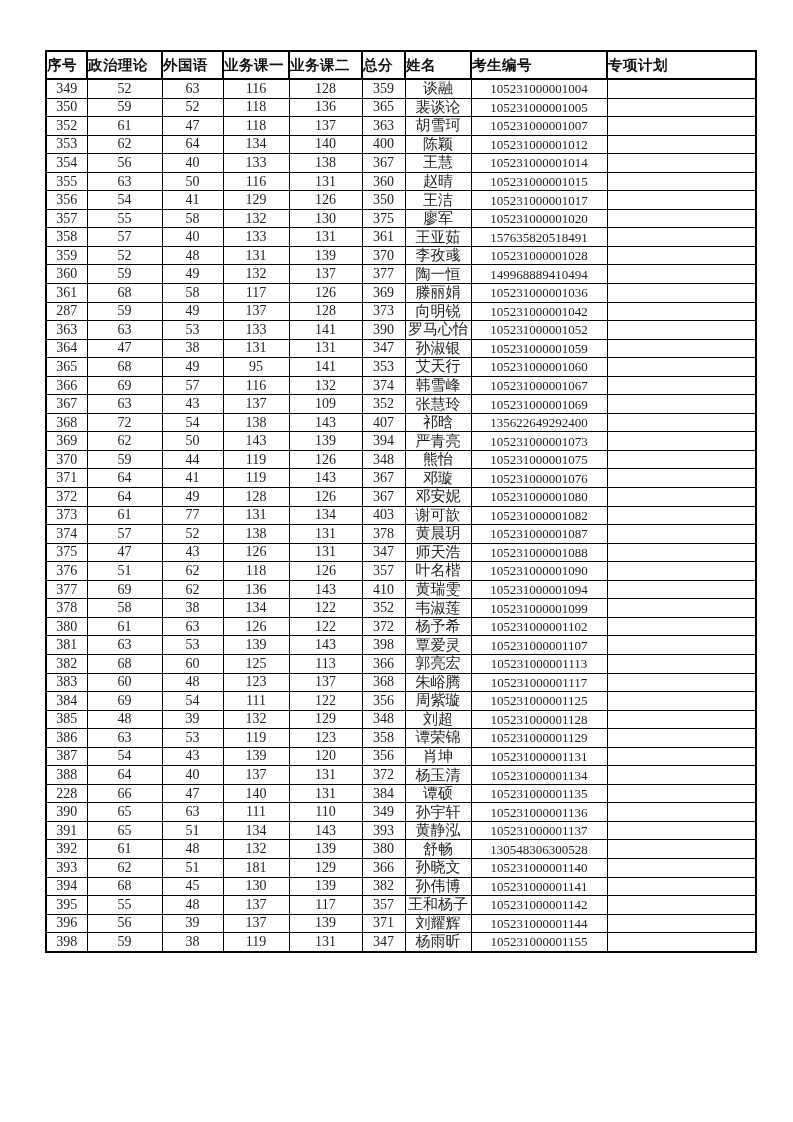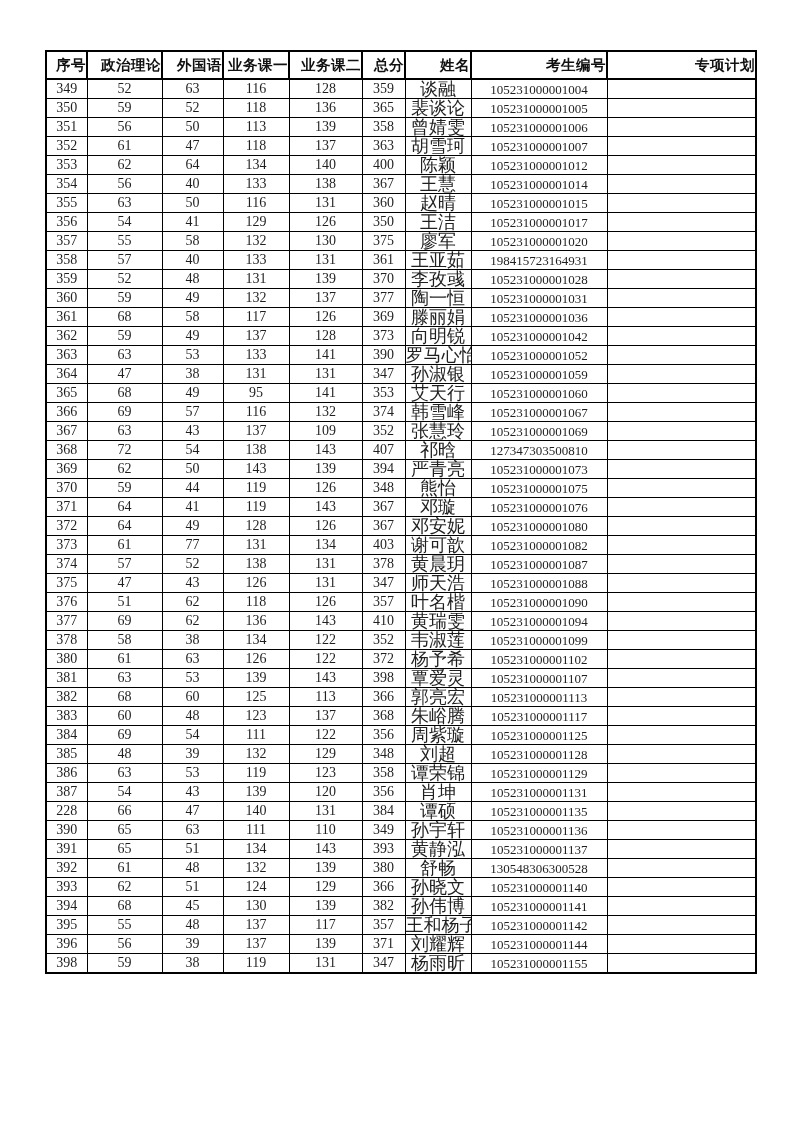--- a/index.html
+++ b/index.html
@@ -24,40 +24,40 @@
     border: 2px solid #000000;
   }
   table.score-table th {
     font-family: "Liberation Sans", "DejaVu Sans", sans-serif;
     font-weight: 700;
     font-size: 14.5px;
     color: #111111;
     border: 2px solid #000000;
     height: 26px;
     padding: 0;
-    text-align: right;
+    text-align: left;
     vertical-align: middle;
     background: #ffffff;
     letter-spacing: 0.5px;
   }
   table.score-table td {
     font-family: "Liberation Serif", "DejaVu Serif", serif;
     font-size: 14px;
     color: #1f1f1f;
     border: 1px solid #000000;
     height: 17.56px;
     padding: 0;
     text-align: center;
     vertical-align: middle;
     line-height: 1;
     white-space: nowrap;
     overflow: hidden;
   }
   table.score-table td.col-name {
-    font-size: 18px;
+    font-size: 15px;
     letter-spacing: 0;
   }
   table.score-table td.col-candidate-id {
     font-size: 13px;
   }
 </style>
 </head>
 <body>
 
 <div class="page">
@@ -103,31 +103,20 @@
       <td>59</td>
       <td>52</td>
       <td>118</td>
       <td>136</td>
       <td>365</td>
       <td class="col-name">裴谈论</td>
       <td class="col-candidate-id">105231000001005</td>
       <td></td>
     </tr>
         <tr>
-      <td>351</td>
-      <td>56</td>
-      <td>50</td>
-      <td>113</td>
-      <td>139</td>
-      <td>358</td>
-      <td class="col-name">曾婧雯</td>
-      <td class="col-candidate-id">105231000001006</td>
-      <td></td>
-    </tr>
-        <tr>
       <td>352</td>
       <td>61</td>
       <td>47</td>
       <td>118</td>
       <td>137</td>
       <td>363</td>
       <td class="col-name">胡雪珂</td>
       <td class="col-candidate-id">105231000001007</td>
       <td></td>
     </tr>
@@ -187,21 +176,21 @@
       <td></td>
     </tr>
         <tr>
       <td>358</td>
       <td>57</td>
       <td>40</td>
       <td>133</td>
       <td>131</td>
       <td>361</td>
       <td class="col-name">王亚茹</td>
-      <td class="col-candidate-id">198415723164931</td>
+      <td class="col-candidate-id">157635820518491</td>
       <td></td>
     </tr>
         <tr>
       <td>359</td>
       <td>52</td>
       <td>48</td>
       <td>131</td>
       <td>139</td>
       <td>370</td>
       <td class="col-name">李孜彧</td>
@@ -209,36 +198,36 @@
       <td></td>
     </tr>
         <tr>
       <td>360</td>
       <td>59</td>
       <td>49</td>
       <td>132</td>
       <td>137</td>
       <td>377</td>
       <td class="col-name">陶一恒</td>
-      <td class="col-candidate-id">105231000001031</td>
+      <td class="col-candidate-id">149968889410494</td>
       <td></td>
     </tr>
         <tr>
       <td>361</td>
       <td>68</td>
       <td>58</td>
       <td>117</td>
       <td>126</td>
       <td>369</td>
       <td class="col-name">滕丽娟</td>
       <td class="col-candidate-id">105231000001036</td>
       <td></td>
     </tr>
         <tr>
-      <td>362</td>
+      <td>287</td>
       <td>59</td>
       <td>49</td>
       <td>137</td>
       <td>128</td>
       <td>373</td>
       <td class="col-name">向明锐</td>
       <td class="col-candidate-id">105231000001042</td>
       <td></td>
     </tr>
         <tr>
@@ -297,21 +286,21 @@
       <td></td>
     </tr>
         <tr>
       <td>368</td>
       <td>72</td>
       <td>54</td>
       <td>138</td>
       <td>143</td>
       <td>407</td>
       <td class="col-name">祁晗</td>
-      <td class="col-candidate-id">127347303500810</td>
+      <td class="col-candidate-id">135622649292400</td>
       <td></td>
     </tr>
         <tr>
       <td>369</td>
       <td>62</td>
       <td>50</td>
       <td>143</td>
       <td>139</td>
       <td>394</td>
       <td class="col-name">严青亮</td>
@@ -499,20 +488,31 @@
       <td>54</td>
       <td>43</td>
       <td>139</td>
       <td>120</td>
       <td>356</td>
       <td class="col-name">肖坤</td>
       <td class="col-candidate-id">105231000001131</td>
       <td></td>
     </tr>
         <tr>
+      <td>388</td>
+      <td>64</td>
+      <td>40</td>
+      <td>137</td>
+      <td>131</td>
+      <td>372</td>
+      <td class="col-name">杨玉清</td>
+      <td class="col-candidate-id">105231000001134</td>
+      <td></td>
+    </tr>
+        <tr>
       <td>228</td>
       <td>66</td>
       <td>47</td>
       <td>140</td>
       <td>131</td>
       <td>384</td>
       <td class="col-name">谭硕</td>
       <td class="col-candidate-id">105231000001135</td>
       <td></td>
     </tr>
@@ -546,21 +546,21 @@
       <td>139</td>
       <td>380</td>
       <td class="col-name">舒畅</td>
       <td class="col-candidate-id">130548306300528</td>
       <td></td>
     </tr>
         <tr>
       <td>393</td>
       <td>62</td>
       <td>51</td>
-      <td>124</td>
+      <td>181</td>
       <td>129</td>
       <td>366</td>
       <td class="col-name">孙晓文</td>
       <td class="col-candidate-id">105231000001140</td>
       <td></td>
     </tr>
         <tr>
       <td>394</td>
       <td>68</td>
       <td>45</td>

